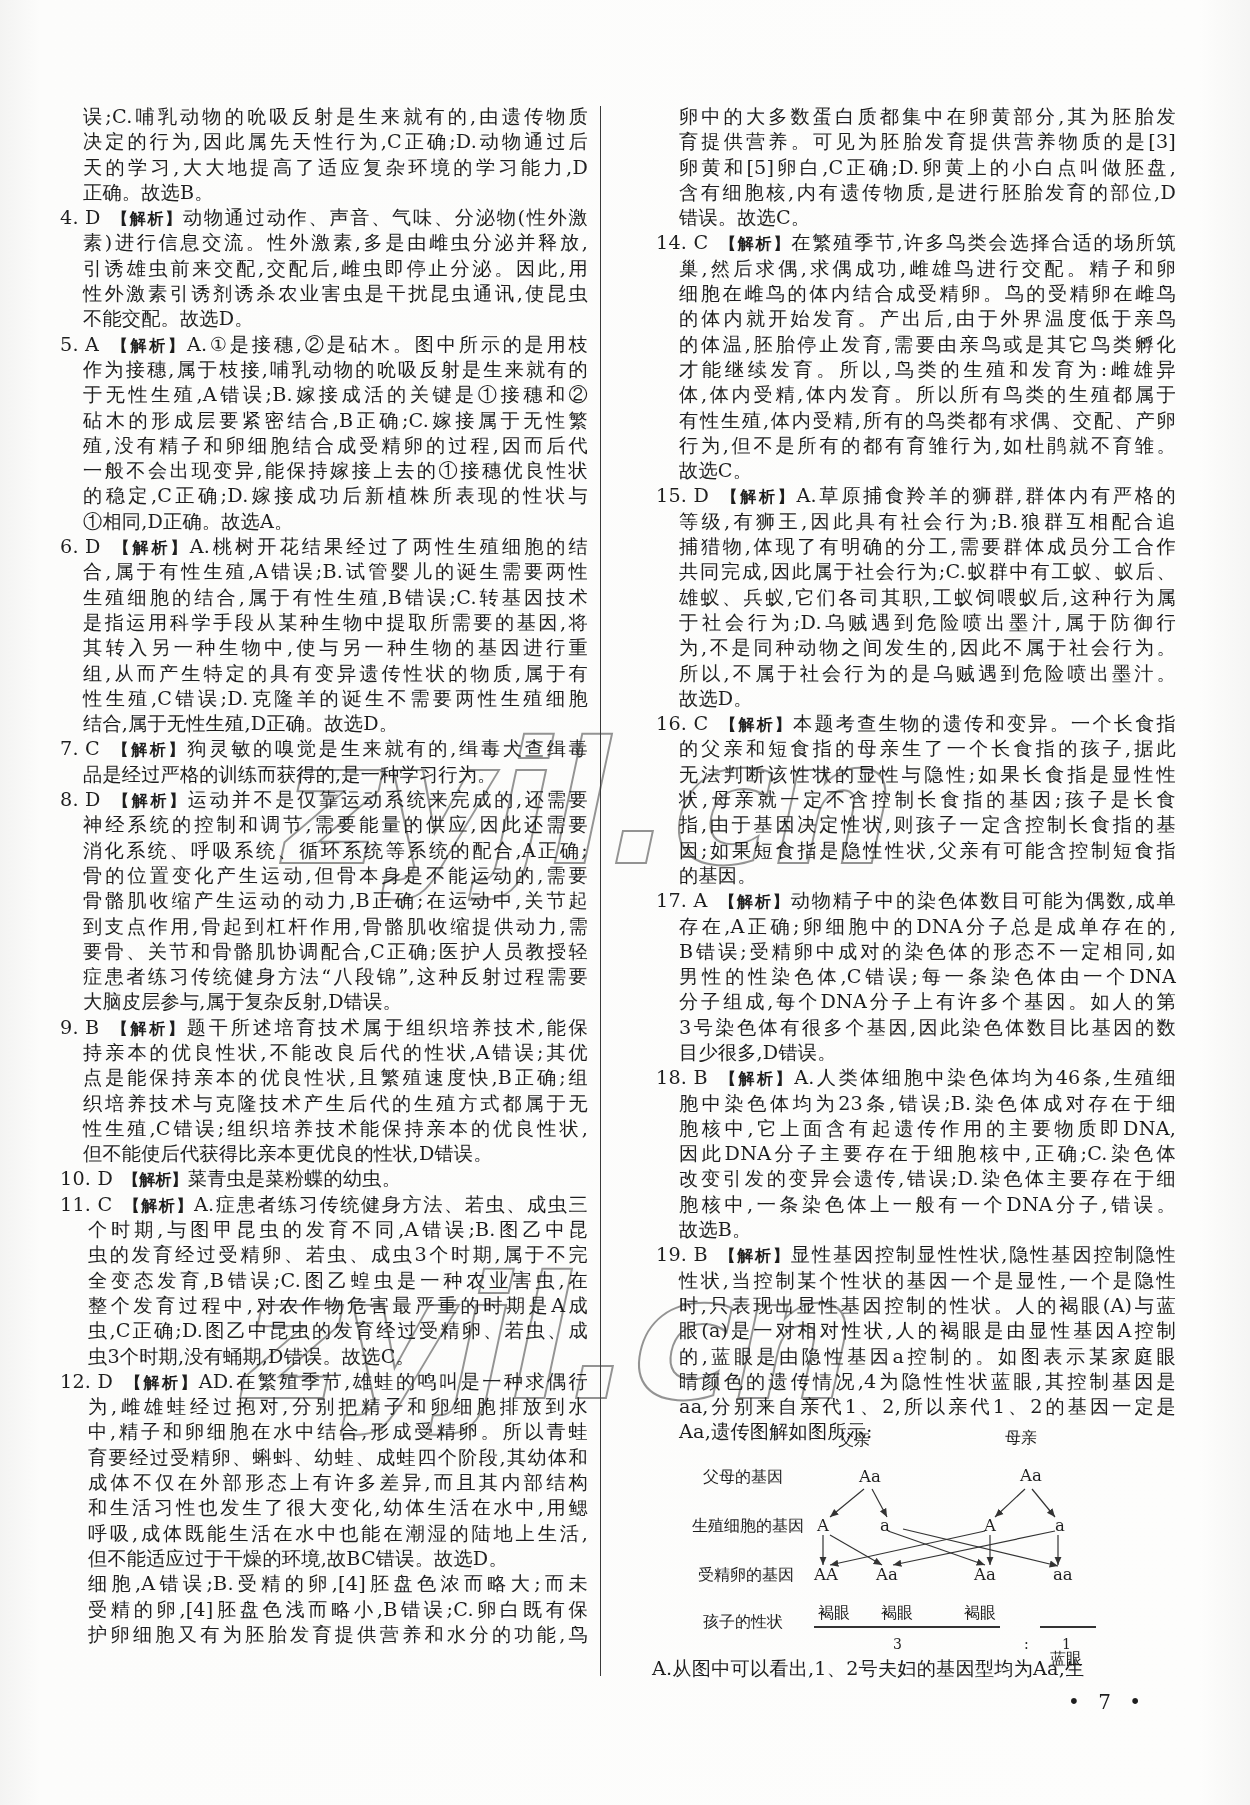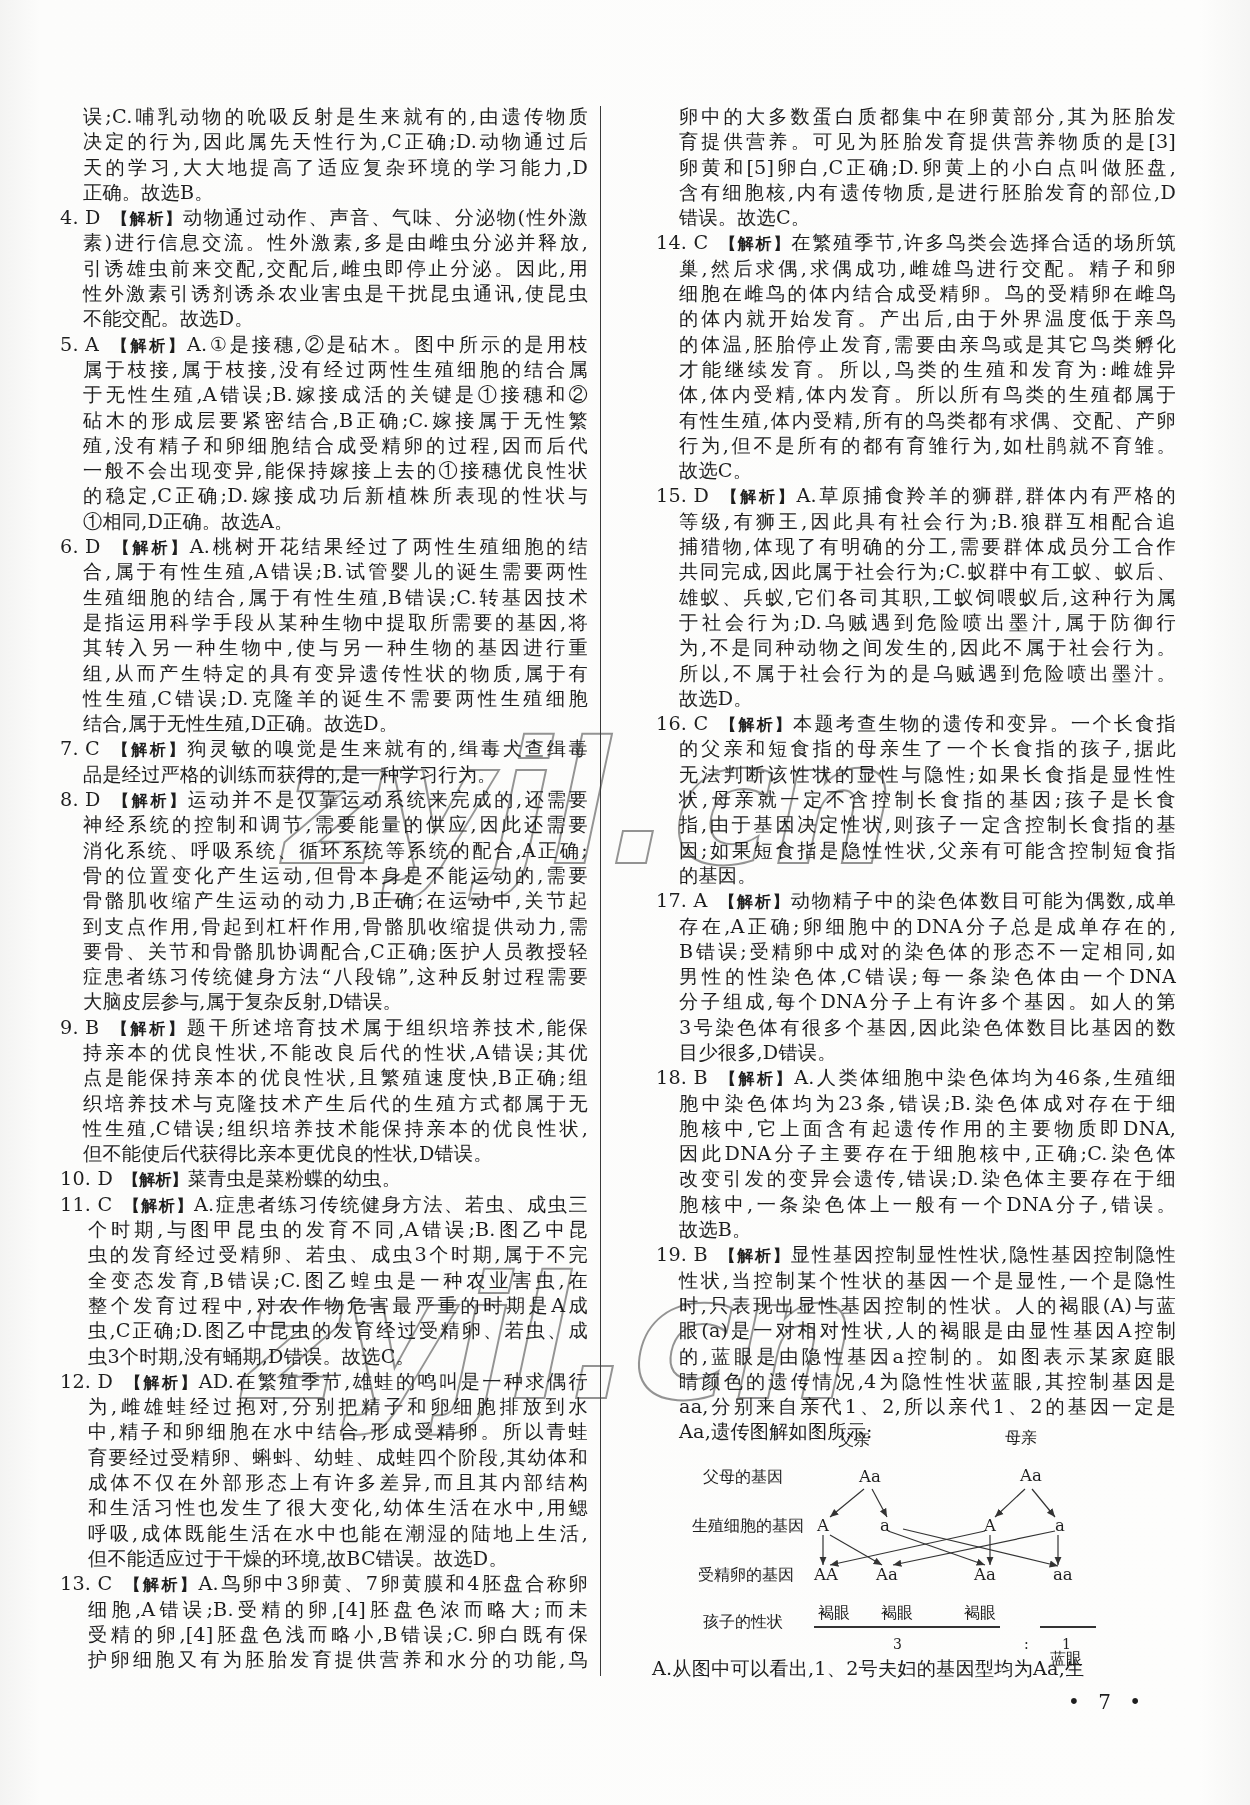--- a/index.html
+++ b/index.html
@@ -57,21 +57,21 @@
     <div class="line indent">误;C.哺乳动物的吮吸反射是生来就有的,由遗传物质</div>
     <div class="line indent">决定的行为,因此属先天性行为,C正确;D.动物通过后</div>
     <div class="line indent">天的学习,大大地提高了适应复杂环境的学习能力,D</div>
     <div class="line last indent">正确。故选B。</div>
     <div class="line"><span class="qnum">4. D</span><span class="tag" style="margin-left: 10px;">【解析】</span><span>动物通过动作、声音、气味、分泌物(性外激</span></div>
     <div class="line indent">素)进行信息交流。性外激素,多是由雌虫分泌并释放,</div>
     <div class="line indent">引诱雄虫前来交配,交配后,雌虫即停止分泌。因此,用</div>
     <div class="line indent">性外激素引诱剂诱杀农业害虫是干扰昆虫通讯,使昆虫</div>
     <div class="line last indent">不能交配。故选D。</div>
     <div class="line"><span class="qnum">5. A</span><span class="tag" style="margin-left: 10px;">【解析】</span><span>A.①是接穗,②是砧木。图中所示的是用枝</span></div>
-    <div class="line indent">属于枝接,属于枝接,没有经过两性生殖细胞的结合属</div>
+    <div class="line indent">作为接穗,属于枝接,哺乳动物的吮吸反射是生来就有的</div>
     <div class="line indent">于无性生殖,A错误;B.嫁接成活的关键是①接穗和②</div>
     <div class="line indent">砧木的形成层要紧密结合,B正确;C.嫁接属于无性繁</div>
     <div class="line indent">殖,没有精子和卵细胞结合成受精卵的过程,因而后代</div>
     <div class="line indent">一般不会出现变异,能保持嫁接上去的①接穗优良性状</div>
     <div class="line indent">的稳定,C正确;D.嫁接成功后新植株所表现的性状与</div>
     <div class="line last indent">①相同,D正确。故选A。</div>
     <div class="line"><span class="qnum">6. D</span><span class="tag" style="margin-left: 10px;">【解析】</span><span>A.桃树开花结果经过了两性生殖细胞的结</span></div>
     <div class="line indent">合,属于有性生殖,A错误;B.试管婴儿的诞生需要两性</div>
     <div class="line indent">生殖细胞的结合,属于有性生殖,B错误;C.转基因技术</div>
     <div class="line indent">是指运用科学手段从某种生物中提取所需要的基因,将</div>
@@ -105,21 +105,20 @@
     <div class="line indent2">虫,C正确;D.图乙中昆虫的发育经过受精卵、若虫、成</div>
     <div class="line last indent2">虫3个时期,没有蛹期,D错误。故选C。</div>
     <div class="line"><span class="qnum">12. D</span><span class="tag" style="margin-left: 10px;">【解析】</span><span>AD.在繁殖季节,雄蛙的鸣叫是一种求偶行</span></div>
     <div class="line indent2">为,雌雄蛙经过抱对,分别把精子和卵细胞排放到水</div>
     <div class="line indent2">中,精子和卵细胞在水中结合,形成受精卵。所以青蛙</div>
     <div class="line indent2">育要经过受精卵、蝌蚪、幼蛙、成蛙四个阶段,其幼体和</div>
     <div class="line indent2">成体不仅在外部形态上有许多差异,而且其内部结构</div>
     <div class="line indent2">和生活习性也发生了很大变化,幼体生活在水中,用鳃</div>
     <div class="line indent2">呼吸,成体既能生活在水中也能在潮湿的陆地上生活,</div>
     <div class="line last indent2">但不能适应过于干燥的环境,故BC错误。故选D。</div>
-    <div class="line"><span class="qnum">13. C</span><span class="tag" style="margin-left: 10px;">【解析】</span><span>A.鸟卵中3卵黄、7卵黄膜和4胚盘合称卵</span></div>
     <div class="line indent2">细胞,A错误;B.受精的卵,[4]胚盘色浓而略大;而未</div>
     <div class="line indent2">受精的卵,[4]胚盘色浅而略小,B错误;C.卵白既有保</div>
     <div class="line indent2">护卵细胞又有为胚胎发育提供营养和水分的功能,鸟</div>
   </div>
 <div class="col col-right" id="right-col">
     <div class="line indent">卵中的大多数蛋白质都集中在卵黄部分,其为胚胎发</div>
     <div class="line indent">育提供营养。可见为胚胎发育提供营养物质的是[3]</div>
     <div class="line indent">卵黄和[5]卵白,C正确;D.卵黄上的小白点叫做胚盘,</div>
     <div class="line indent">含有细胞核,内有遗传物质,是进行胚胎发育的部位,D</div>
     <div class="line last indent">错误。故选C。</div>

